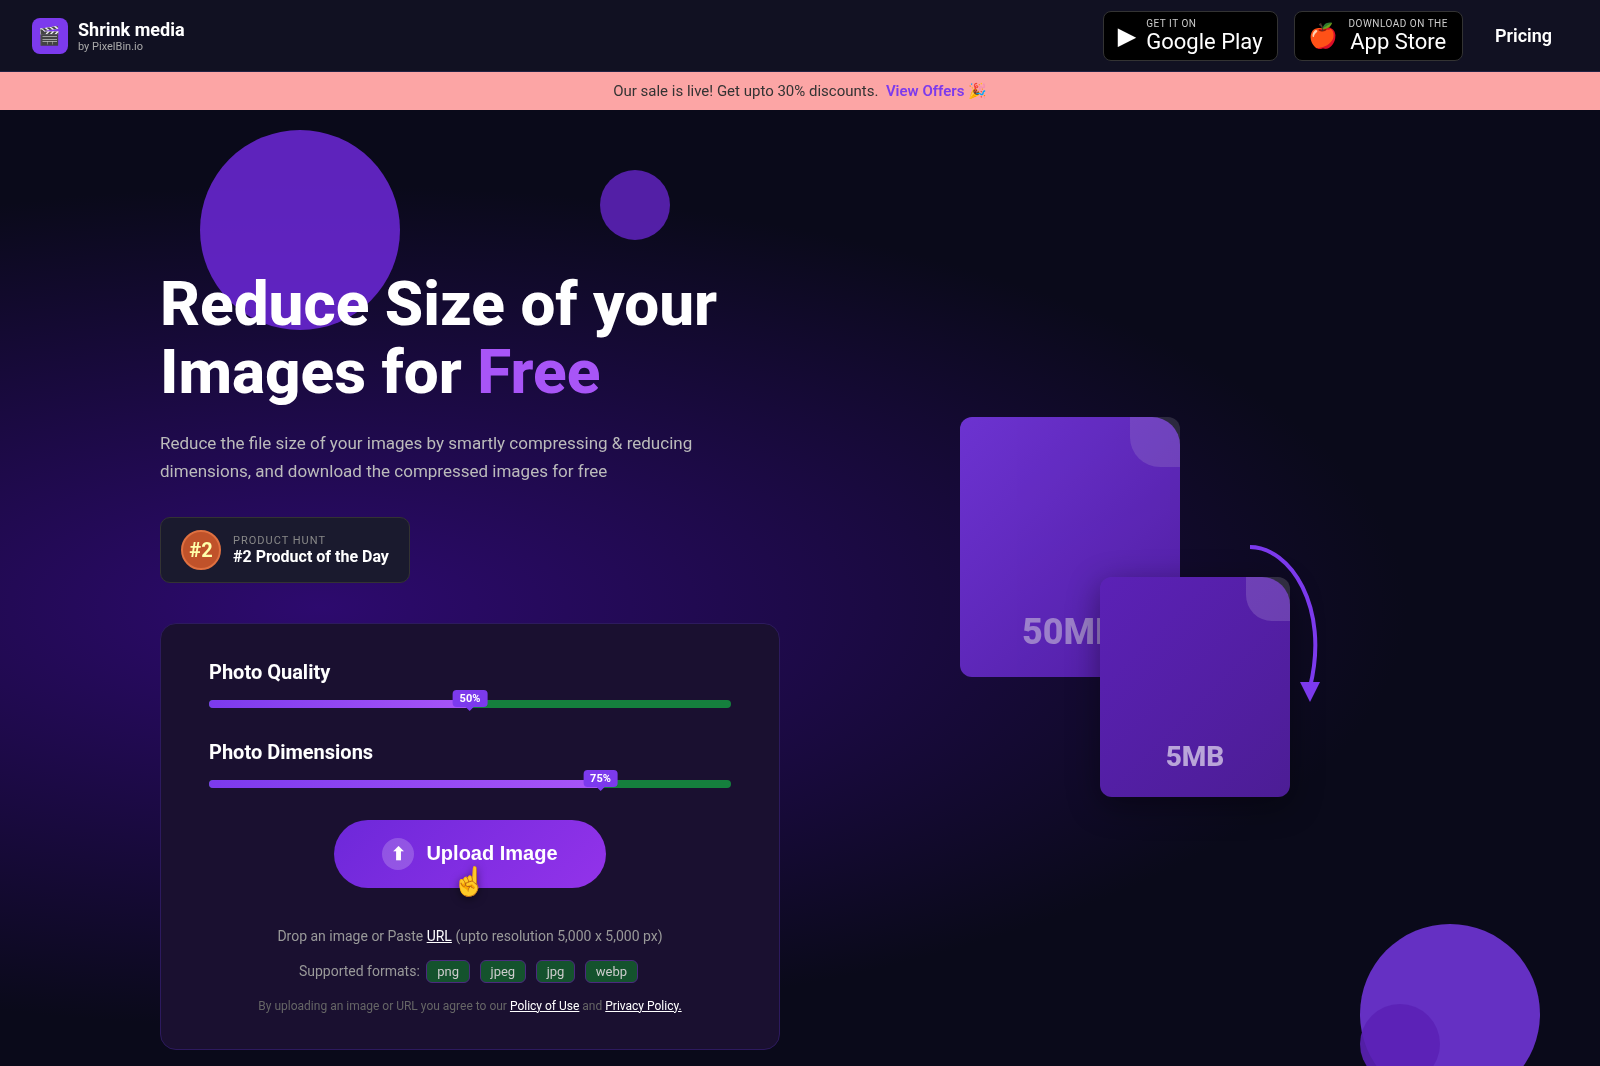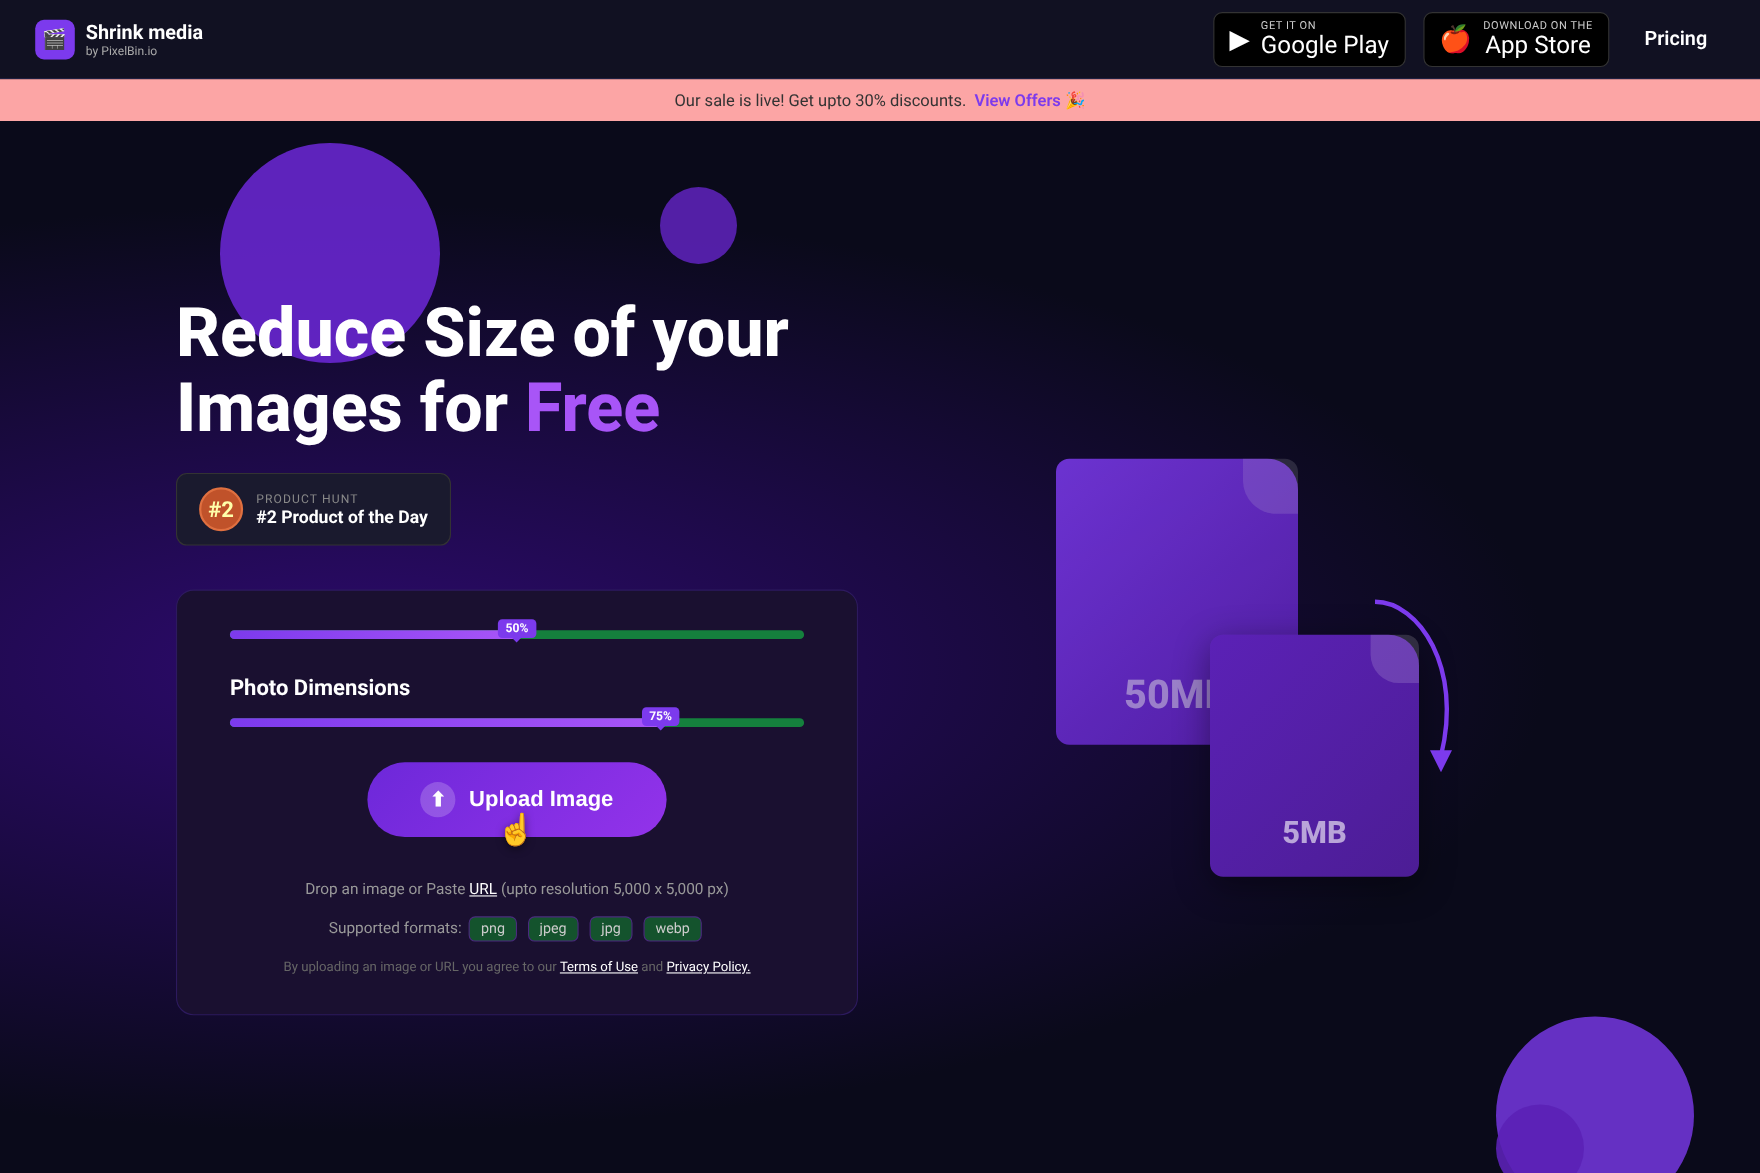--- a/index.html
+++ b/index.html
@@ -473,33 +473,35 @@
   <div class="deco-circle-small"></div>
   <div class="deco-circle-bottom-right"></div>
   <div class="deco-circle-bottom-right-inner"></div>
 
   <div class="left-content">
     <h1 class="hero-title">
       <span>Reduce Size of your</span><br>
       <span>Images for </span><span class="free-text">Free</span>
     </h1>
 
+    <p class="hero-desc">Reduce the file size of your images by smartly compressing &amp; reducing dimensions, and download the compressed images for free</p>
 
     <div class="product-hunt-badge">
       <div class="ph-icon">
         <span>#2</span>
       </div>
       <div class="ph-text">
         <div class="ph-small">PRODUCT HUNT</div>
         <div class="ph-main">#2 Product of the Day</div>
       </div>
     </div>
 
     
     <div class="upload-card">
+      <div class="quality-label">Photo Quality</div>
       <div class="slider-container">
         <div class="slider-track">
           <div class="slider-fill" style="width: 50%;"></div>
           <div class="slider-badge" style="left: 50%;">50%</div>
         </div>
       </div>
 
       <div class="quality-label">Photo Dimensions</div>
       <div class="slider-container">
         <div class="slider-track">
@@ -523,21 +525,21 @@
       <p class="supported-formats">
         <span>Supported formats:</span>
         <span class="format-badge">png</span>
         <span class="format-badge">jpeg</span>
         <span class="format-badge">jpg</span>
         <span class="format-badge">webp</span>
       </p>
 
       <p class="terms-text">
         <span>By uploading an image or URL you agree to our</span>
-        <a href="#"><span>Terms of Use</span></a>
+        <a href="#"><span>Policy of Use</span></a>
         <span>and</span>
         <a href="#"><span>Privacy Policy.</span></a>
       </p>
     </div>
   </div>
 
   <div class="right-illustration">
     <div class="file-illustration">
 
       <div class="file-doc file-doc-large">

